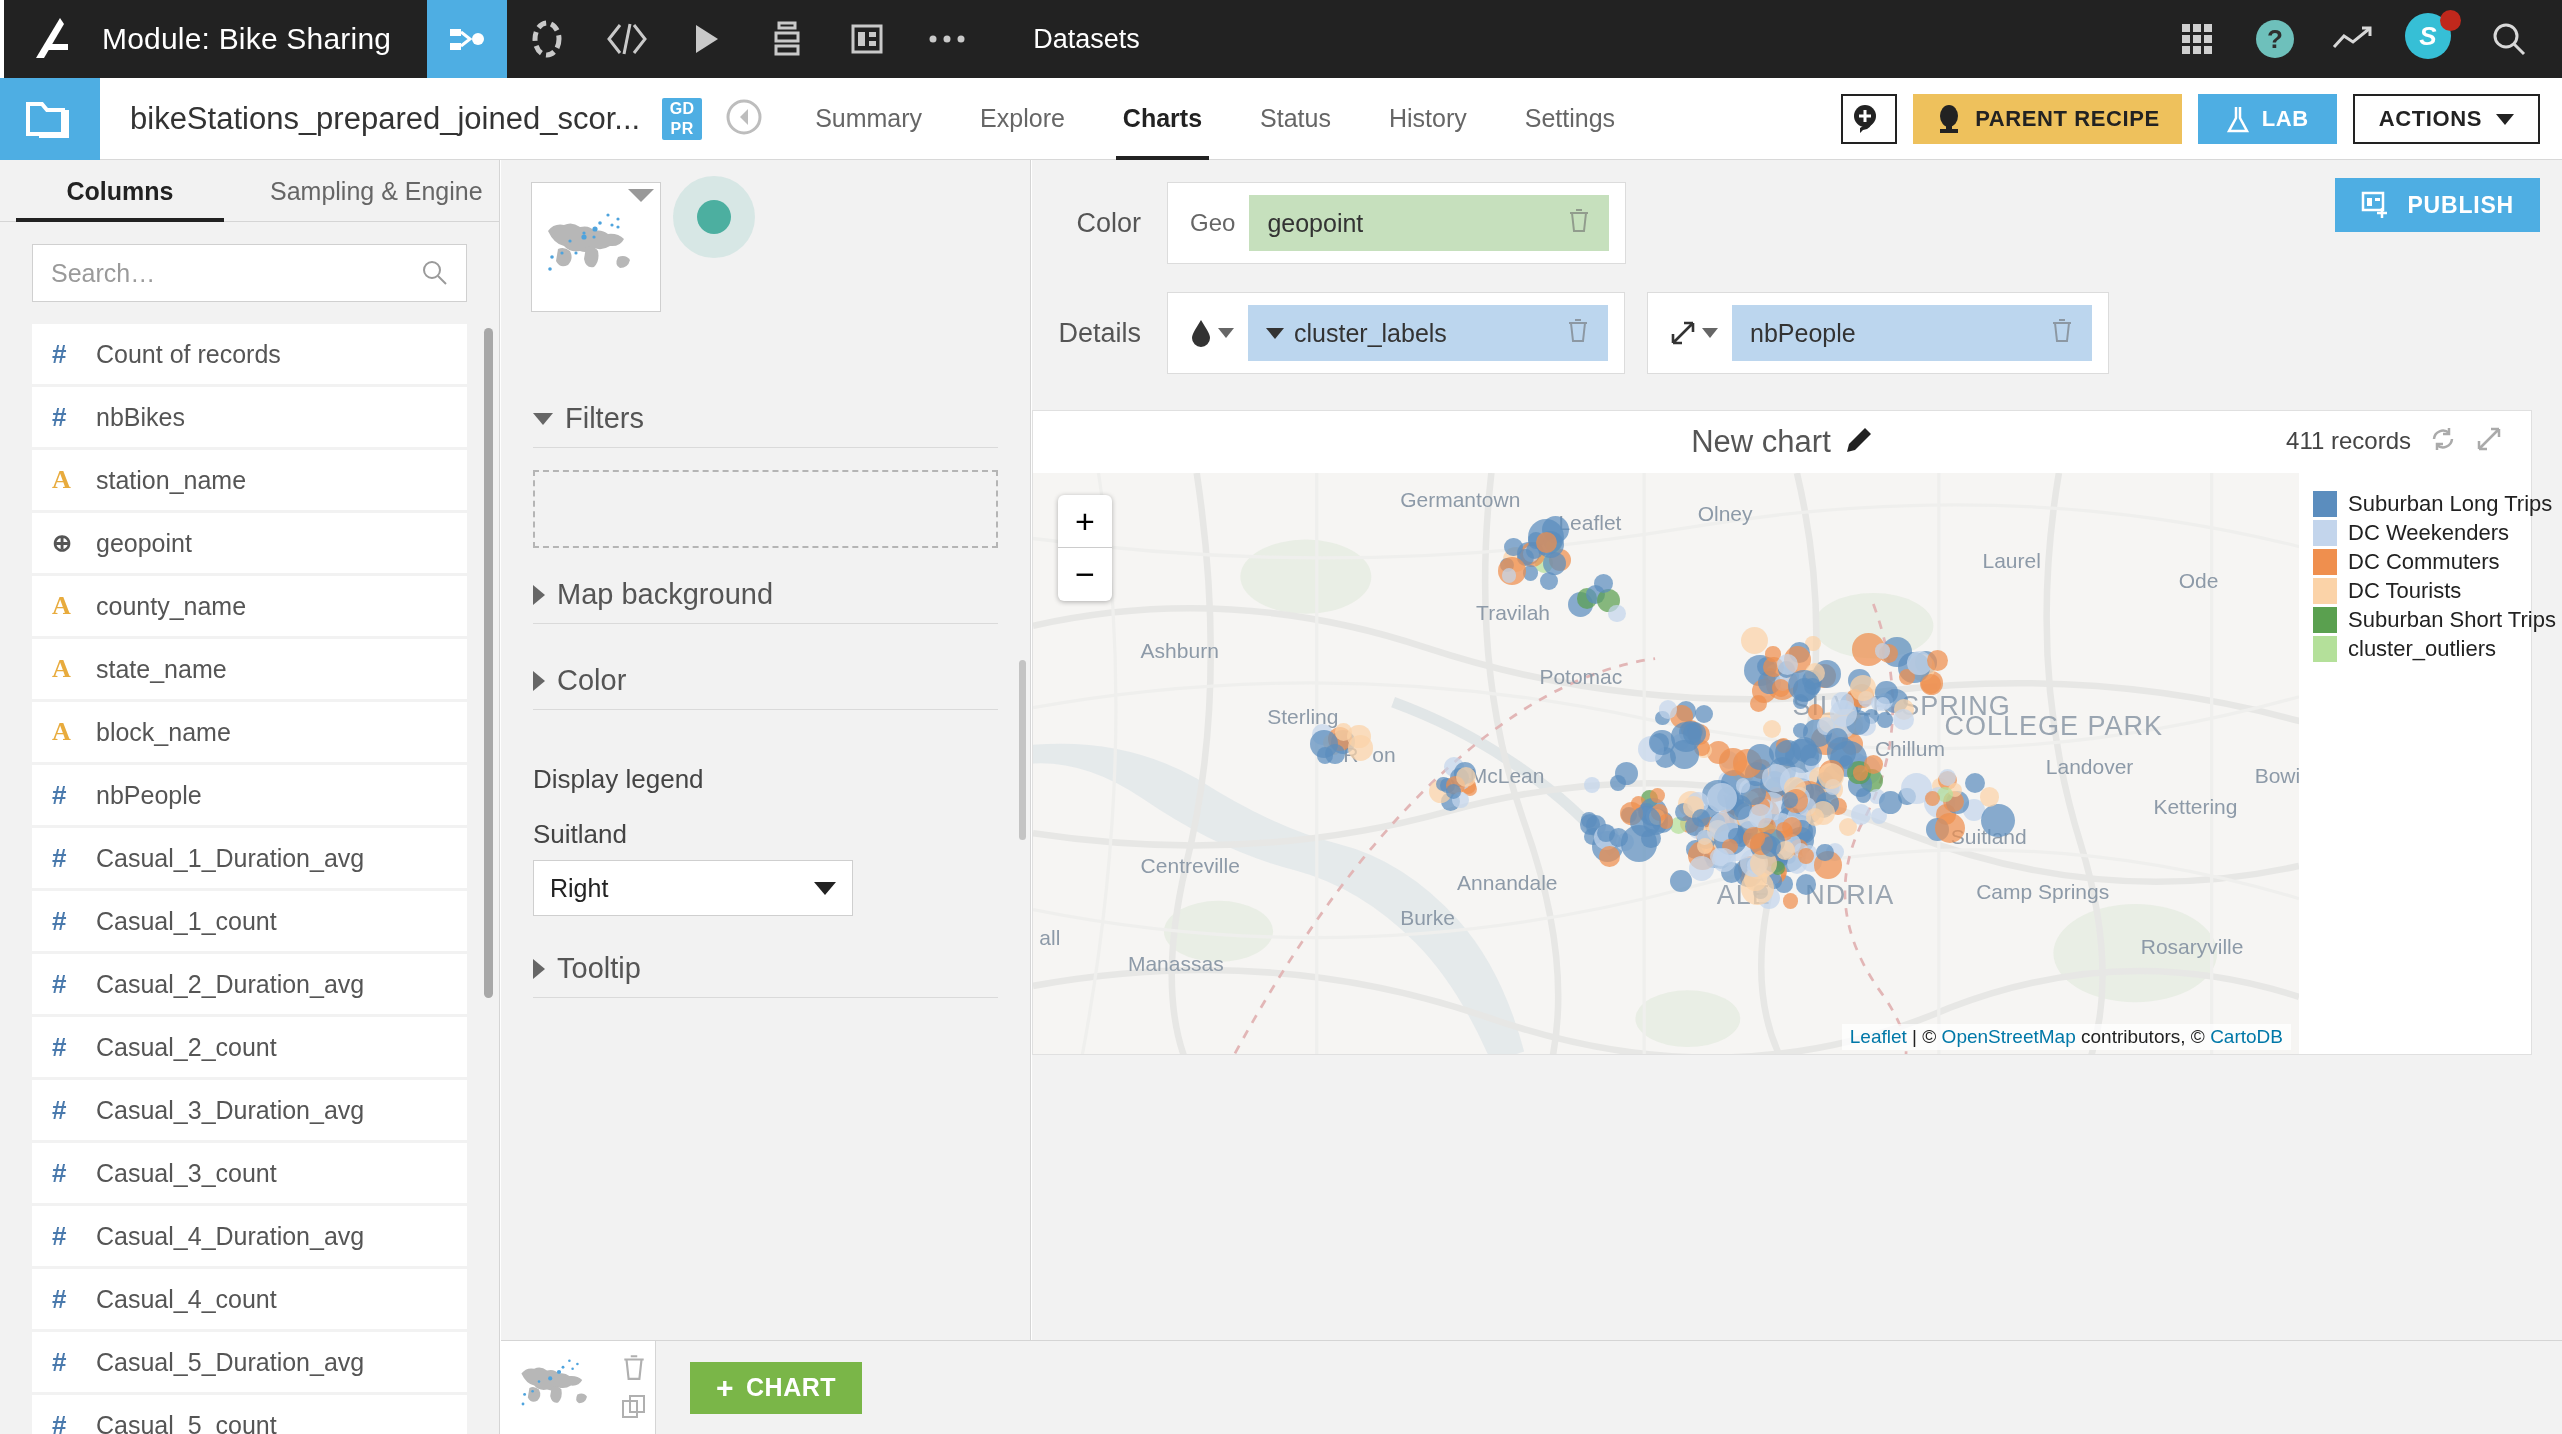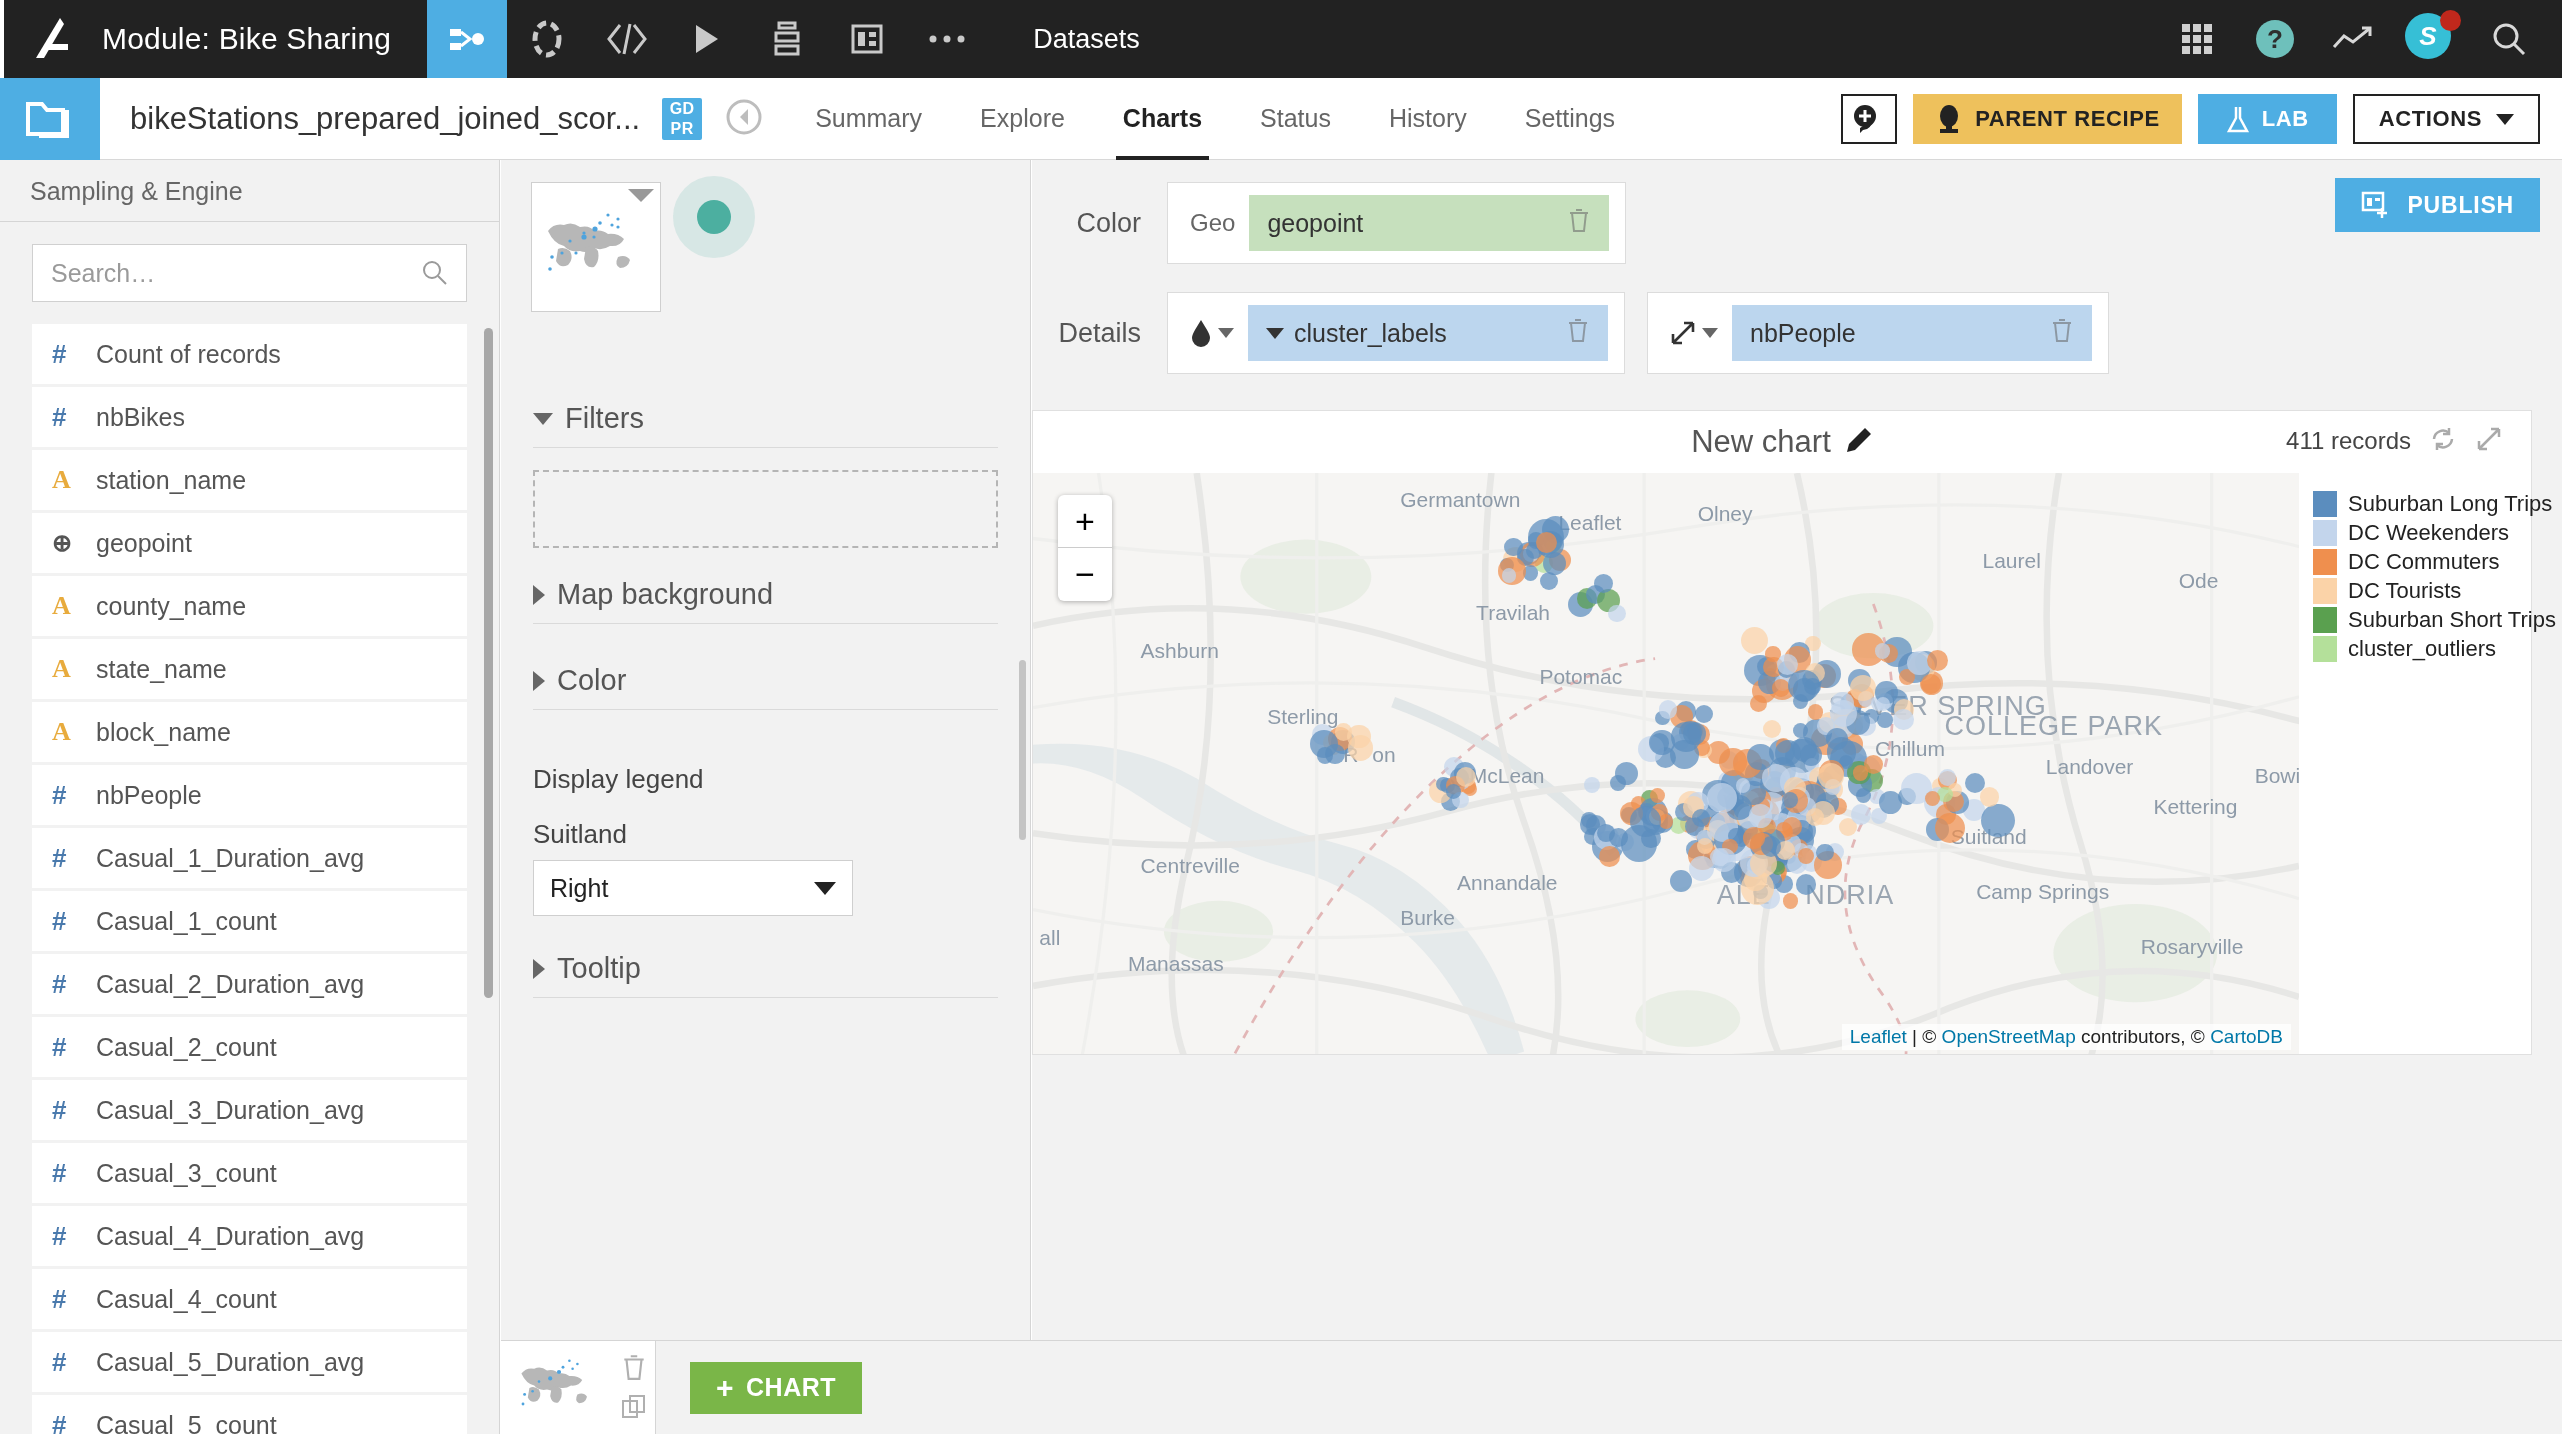--- a/index.html
+++ b/index.html
@@ -453,20 +453,21 @@
     </div>
     <div class="btn-actions">
       <span>ACTIONS</span>
       <span style="width:0;height:0;border-left:9px solid transparent;border-right:9px solid transparent;border-top:11px solid #222;"></span>
     </div>
   </div>
 </div>
 
 <div class="sidebar">
   <div class="side-tabs">
+    <div class="side-tab first active">Columns</div>
     <div class="side-tab">Sampling &amp; Engine</div>
   </div>
   <div class="search-wrap">
     <div class="search-box">
       <input type="text" placeholder="Search…" style="">
       <svg width="26" height="26" viewBox="0 0 26 26">
         <circle cx="10" cy="10" r="8" fill="none" stroke="#9a9a9a" stroke-width="2"></circle>
         <path d="M16 16 L24 24" stroke="#9a9a9a" stroke-width="2"></path>
       </svg>
     </div>
@@ -755,21 +756,21 @@
         <div id="map-labels">
             <div class="maplabel" style="left: 29%; top: 2.5%;">Germantown</div>
             <div class="maplabel" style="left: 41.5%; top: 6.5%;">Leaflet</div>
             <div class="maplabel" style="left: 52.5%; top: 5%;">Olney</div>
             <div class="maplabel" style="left: 75%; top: 13%;">Laurel</div>
             <div class="maplabel" style="left: 90.5%; top: 16.5%;">Ode</div>
             <div class="maplabel" style="left: 35%; top: 22%;">Travilah</div>
             <div class="maplabel" style="left: 8.5%; top: 28.5%;">Ashburn</div>
             <div class="maplabel" style="left: 40%; top: 33%;">Potomac</div>
             <div class="maplabel" style="left: 18.5%; top: 40%;">Sterling</div>
-            <div class="maplabel big" style="left: 60%; top: 37.5%; margin-left: 36px;">SILVER SPRING</div>
+            <div class="maplabel big" style="left: 60%; top: 37.5%;">SILVER SPRING</div>
             <div class="maplabel big" style="left: 72%; top: 41%;">COLLEGE PARK</div>
             <div class="maplabel" style="left: 66.5%; top: 45.5%;">Chillum</div>
             <div class="maplabel" style="left: 80%; top: 48.5%;">Landover</div>
             <div class="maplabel" style="left: 96.5%; top: 50%;">Bowie</div>
             <div class="maplabel" style="left: 24.5%; top: 46.5%;">R</div>
             <div class="maplabel" style="left: 26.8%; top: 46.5%;">on</div>
             <div class="maplabel" style="left: 34.5%; top: 50%;">McLean</div>
             <div class="maplabel big" style="left: 54.5%; top: 54.5%;">WA</div>
             <div class="maplabel" style="left: 72.5%; top: 60.5%;">Suitland</div>
             <div class="maplabel" style="left: 88.5%; top: 55.5%;">Kettering</div>

